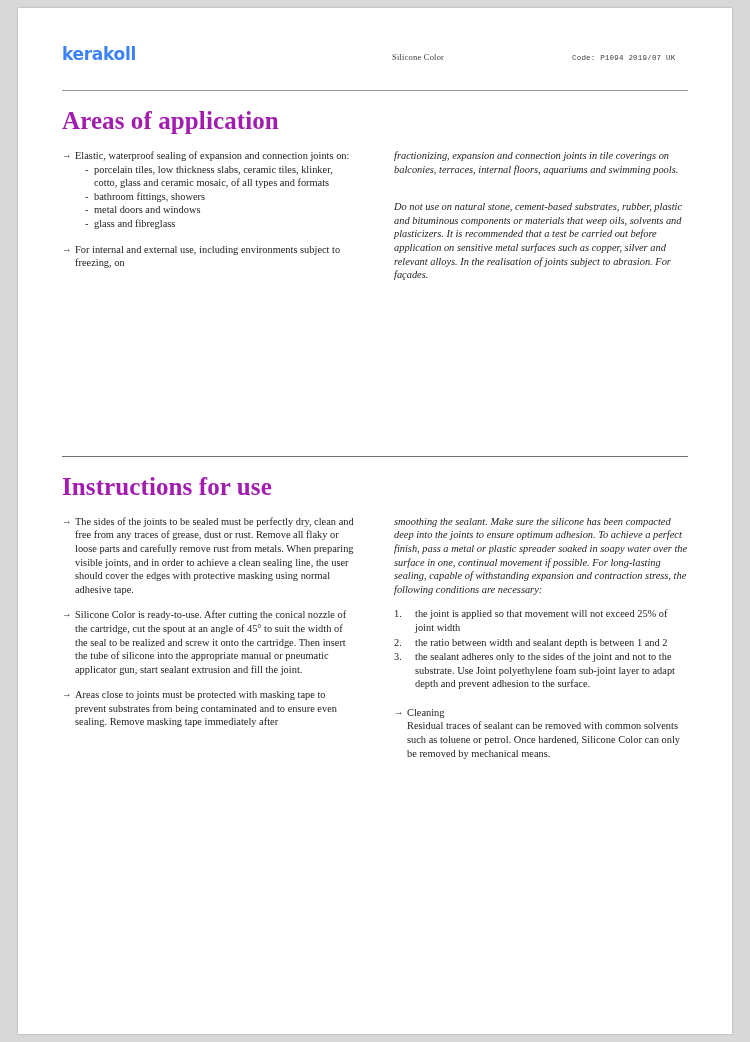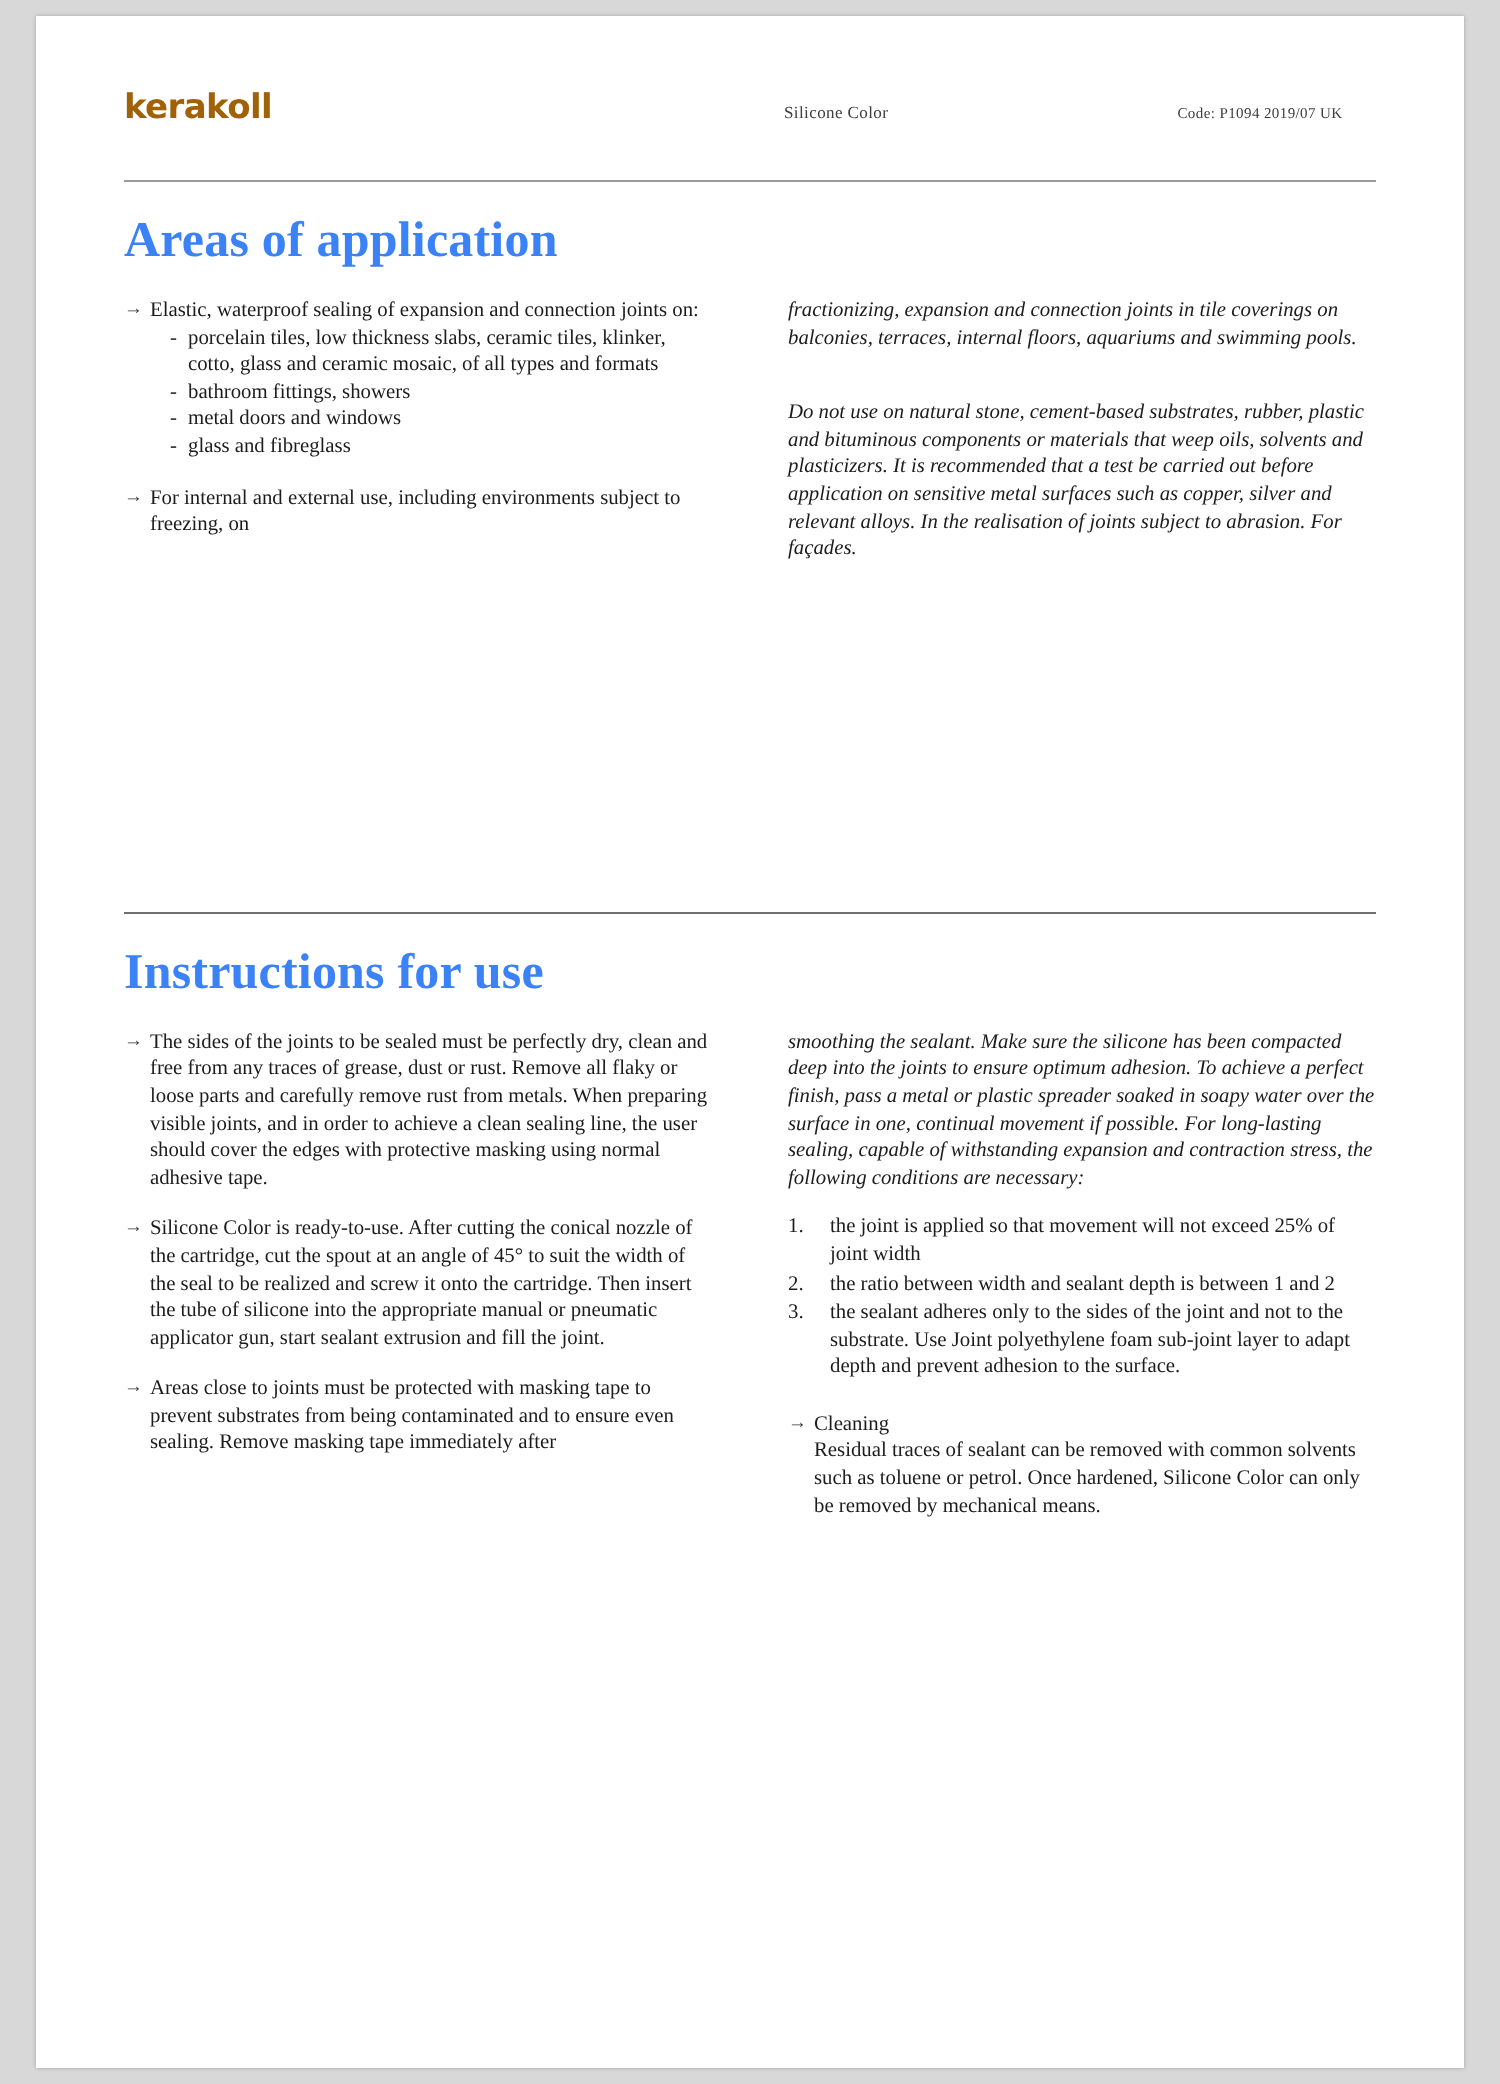--- a/index.html
+++ b/index.html
@@ -34,50 +34,51 @@
   .header {
     display: flex;
     align-items: baseline;
     height: 40px;
   }
   .brand {
     font-family: "DejaVu Sans", sans-serif;
     font-weight: bold;
     font-size: 17px;
     letter-spacing: -0.3px;
-    color: #a16207;
+    color: #3b82f6;
     width: 330px;
   }
   .doc-label {
     font-size: 8.5px;
     color: #3c3c3c;
     letter-spacing: 0.2px;
     width: 180px;
   }
   .doc-code {
     font-size: 7.5px;
     color: #3c3c3c;
     letter-spacing: 0.2px;
-    text-align: center;
+    text-align: left;
     flex: 1;
+    font-family: Liberation Mono, monospace;
   }
   .rule {
     border-bottom: 1px solid #9a9a9a;
     margin-top: 6px;
   }
   .rule.thick {
     border-bottom: 1.5px solid #6f6f6f;
   }
 
   
   .section-title {
     font-family: "Liberation Serif", serif;
     font-size: 25px;
     font-weight: bold;
-    color: #3b82f6;
+    color: #a21caf;
     margin: 16px 0 14px 0;
     letter-spacing: 0.1px;
   }
   .cols {
     display: flex;
     gap: 38px;
   }
   .col {
     width: 294px;
     font-size: 10.4px;

